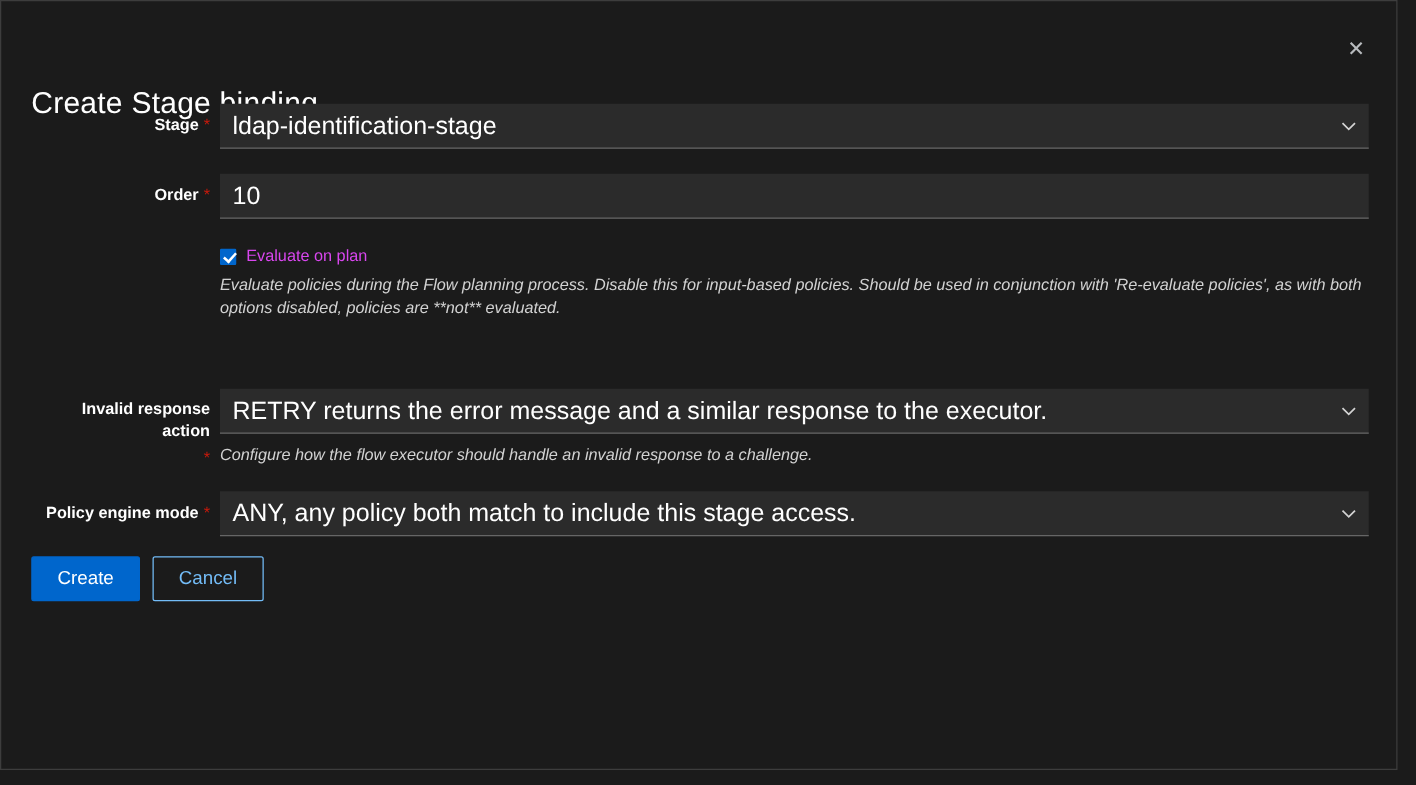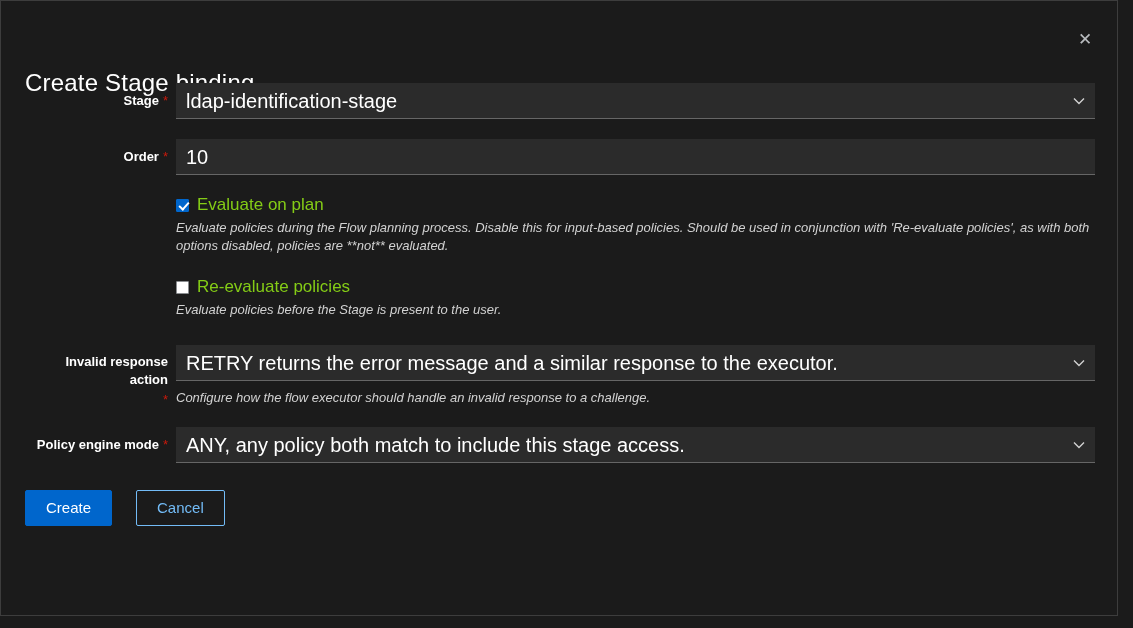--- a/index.html
+++ b/index.html
@@ -159,41 +159,41 @@
     position: absolute;
     left: 3.5px;
     top: 0.5px;
     width: 4px;
     height: 8px;
     border: solid #fff;
     border-width: 0 2px 2px 0;
     transform: rotate(42deg);
   }
   .check-label {
-    color: #84cc16;
-    font-size: 17px;
+    color: #d946ef;
+    font-size: 13px;
     line-height: 20px;
     cursor: pointer;
   }
   .helper {
     color: #d2d2d2;
     font-size: 13px;
     line-height: 18px;
     margin: 2px 0 0 0;
     max-width: 922px;
     font-style: italic;
   }
   .block-gap { margin-bottom: 22px; }
   .block-gap2 { margin-bottom: 26px; }
 
   .footer {
-    padding: 27px 24px 20px 24px;
-    display: flex;
-    align-items: center;
-    gap: 24px;
+    padding: 16px 24px 20px 24px;
+    display: flex;
+    align-items: center;
+    gap: 10px;
   }
   .btn {
     font-family: "Liberation Sans", sans-serif;
     font-size: 15px;
     height: 36px;
     padding: 0 20px;
     border-radius: 2px;
     cursor: pointer;
     line-height: 34px;
     box-sizing: border-box;
@@ -252,27 +252,20 @@
         <div class="check-row">
           <span class="chk checked"></span>
           <span class="check-label">Evaluate on plan</span>
         </div>
         <div class="helper">Evaluate policies during the Flow planning process. Disable this for input-based policies. Should be used in conjunction with 'Re-evaluate policies', as with both options disabled, policies are **not** evaluated.</div>
       </div>
     </div>
 
     <div class="form-row block-gap2">
       <div class="label-col"></div>
-      <div class="control-col">
-        <div class="check-row">
-          <span class="chk"></span>
-          <span class="check-label">Re-evaluate policies</span>
-        </div>
-        <div class="helper">Evaluate policies before the Stage is present to the user.</div>
-      </div>
     </div>
 
     <div class="form-row">
       <div class="label-col narrowpad">
         <span class="field-label">Invalid response action</span>
         <span class="req-below">*</span>
       </div>
       <div class="control-col">
         <div class="select-wrap">
           <div class="select-box">RETRY returns the error message and a similar response to the executor.</div>

